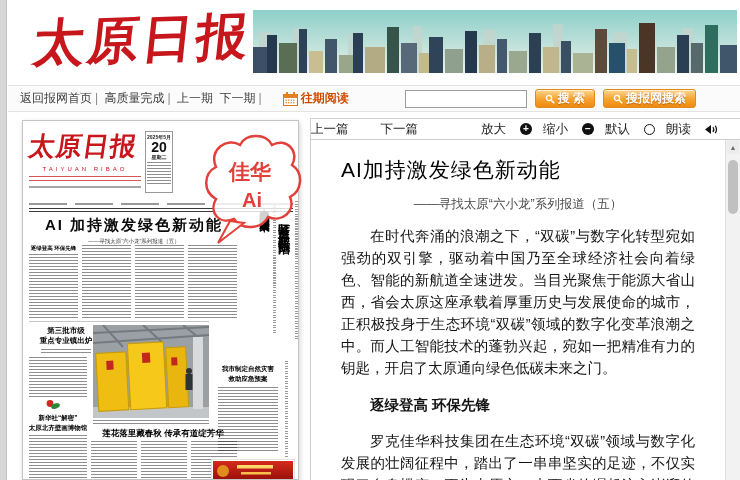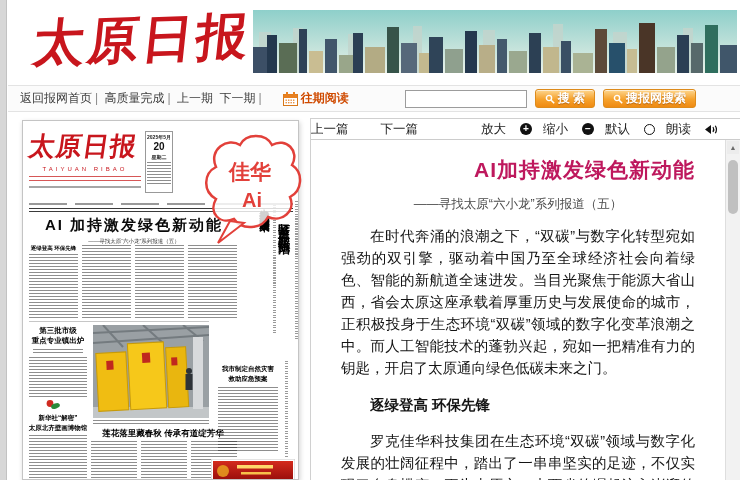--- a/index.html
+++ b/index.html
@@ -41,21 +41,21 @@
   .np-mast { left:6px; top:8px; width:112px; position:absolute; }
   .np-logo { position:static; display:block; font-family:"Liberation Serif", serif; font-weight:bold; font-size:26px;
     color:#c8161d; letter-spacing:1px; transform:skewX(-8deg); white-space:nowrap; }
   .np-latin { position:static; display:block; font-size:6px; color:#c8161d; letter-spacing:3px; text-align:center; margin-top:2px; }
   .np-redlines { position:static; display:block; height:7px; margin-top:4px; }
   .np-grayline { position:static; display:block; height:1.5px; margin-top:3px; background:rgba(0,0,0,.35); }
 
   .np-datebox { left:122px; top:10px; width:28px; height:62px; border:1px solid #999; text-align:center; padding:2px 1px; }
   .np-datebox b, .np-datebox i, .np-datebox s { position:static; display:block; text-decoration:none; font-style:normal; }
   .np-dmonth { font-size:5px; color:#222; }
-  .np-dday { font-size:10px; font-weight:bold; color:#111; line-height:14px; }
+  .np-dday { font-size:14px; font-weight:bold; color:#111; line-height:14px; }
   .np-dweek { font-size:5px; color:#222; }
   .np-dfake { position:static; display:block; height:22px; margin-top:2px; }
 
   .np-headbox { left:156px; top:6px; width:115px; }
   .np-eyebrow { position:static; display:block; font-size:5px; color:#666; white-space:nowrap; overflow:hidden; }
   .np-h1 { position:static; display:block; font-size:8px; font-weight:bold; color:#000; white-space:nowrap; overflow:hidden; margin-top:2px; }
   .np-h2 { position:static; display:block; font-size:7.5px; font-weight:bold; color:#000; white-space:nowrap; overflow:hidden; margin-top:1px; }
   .np-headcols { position:static; display:flex; gap:3px; margin-top:4px; height:44px; }
   .np-headcols i { position:static; flex:1; }
 
@@ -73,21 +73,21 @@
   .np-colfk { position:static; flex:1; }
 
   .np-vstrip { left:235px; top:80px; width:40px; height:152px; }
   .np-v1 { right:6px; top:12px; writing-mode:vertical-rl; font-size:12px; font-weight:bold; color:#000; letter-spacing:2px; white-space:nowrap; }
   .np-v2 { right:27px; top:0; writing-mode:vertical-rl; font-size:10px; font-weight:bold; color:#000; letter-spacing:1px; white-space:nowrap; }
   .np-vfka { right:0; top:0; width:3px; height:140px; }
   .np-vfkb { right:22px; top:4px; width:3px; height:128px; }
 
   .np-div { left:6px; top:200px; width:180px; height:1px; background:#c6c6c6; }
 
-  .np-town { left:4px; top:205px; width:62px; text-align:center; }
+  .np-town { left:12px; top:205px; width:62px; text-align:center; }
   .np-townh { position:static; display:block; font-size:7.5px; font-weight:bold; color:#000; line-height:1.3; white-space:nowrap; }
   .np-townsub { position:static; display:block; height:4px; margin:3px 6px 0; }
   .np-townfk { left:6px; top:236px; width:58px; height:40px; }
   .np-flower { left:22px; top:278px; }
   .np-xinhua { left:2px; top:292px; width:66px; text-align:center; }
   .np-xinhua b { position:static; display:block; font-size:6.5px; color:#000; line-height:1.5; white-space:nowrap; }
   .np-xinhuafk { left:6px; top:314px; width:58px; height:46px; }
 
   .np-photo { left:70px; top:204px; width:116px; height:93px; }
   .np-photocap { left:70px; top:299px; width:116px; height:5px; }
@@ -111,21 +111,21 @@
     display:flex; align-items:center; font-size:12.5px; color:#1e1e1e; background:#fff; }
   .art-nav { cursor:pointer; }
   .art-nav + .art-nav { margin-left:32px; }
   .art-controls { margin-left:auto; margin-right:22px; display:flex; align-items:center; gap:11px; }
   .ctrl { display:flex; align-items:center; gap:14px; cursor:pointer; }
   .cicon { width:12px; height:12px; border-radius:50%; background:#111; color:#fff; font-size:10px; line-height:11px;
     text-align:center; display:inline-block; font-weight:bold; }
   .cicon.hollow { background:#fff; border:1.5px solid #111; width:11px; height:11px; }
 
   .art-body { position:absolute; left:0; top:21px; right:15px; bottom:0; padding:6px 30px 0 30px; overflow:hidden; }
-  .art-title { font-size:21px; font-weight:bold; color:#be185d; text-align:right; margin:10px 0 12px; letter-spacing:1px; }
+  .art-title { font-size:21px; font-weight:normal; color:#000000; text-align:left; margin:10px 0 12px; letter-spacing:1px; }
   .art-sub { font-size:12.5px; color:#4a4a4a; text-align:center; margin-bottom:12px; }
   .art-body p { font-size:14.5px; line-height:22px; color:#141414; text-align:justify; text-indent:2em; margin-bottom:15px; }
   .art-sechead { font-size:14.5px; font-weight:bold; color:#141414; text-indent:2em; margin:17px 0 15px; }
 
   .art-sb { position:absolute; top:21px; right:0; bottom:0; width:15px; background:#f2f2f2; border-left:1px solid #dedede; }
   .sb-btn { position:absolute; top:1px; left:1px; right:1px; height:13px; background:#ececec; color:#6a6a6a;
     font-size:7px; text-align:center; line-height:13px; cursor:pointer; }
   .sb-thumb { position:absolute; top:20px; left:2px; width:10px; height:54px; background:#c0c0c0; border-radius:5px; cursor:grab; }
 </style>
 </head>

